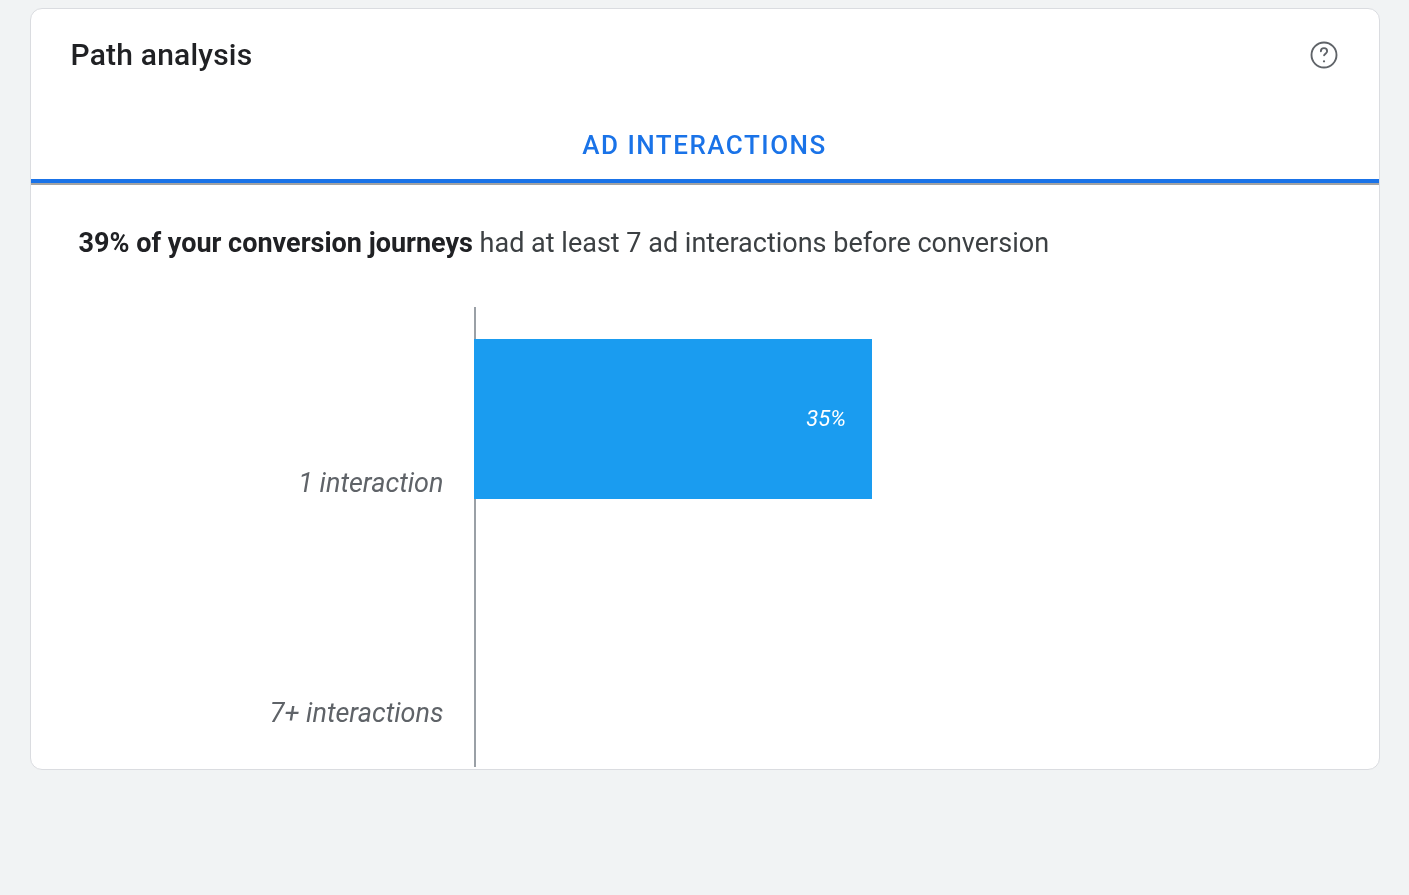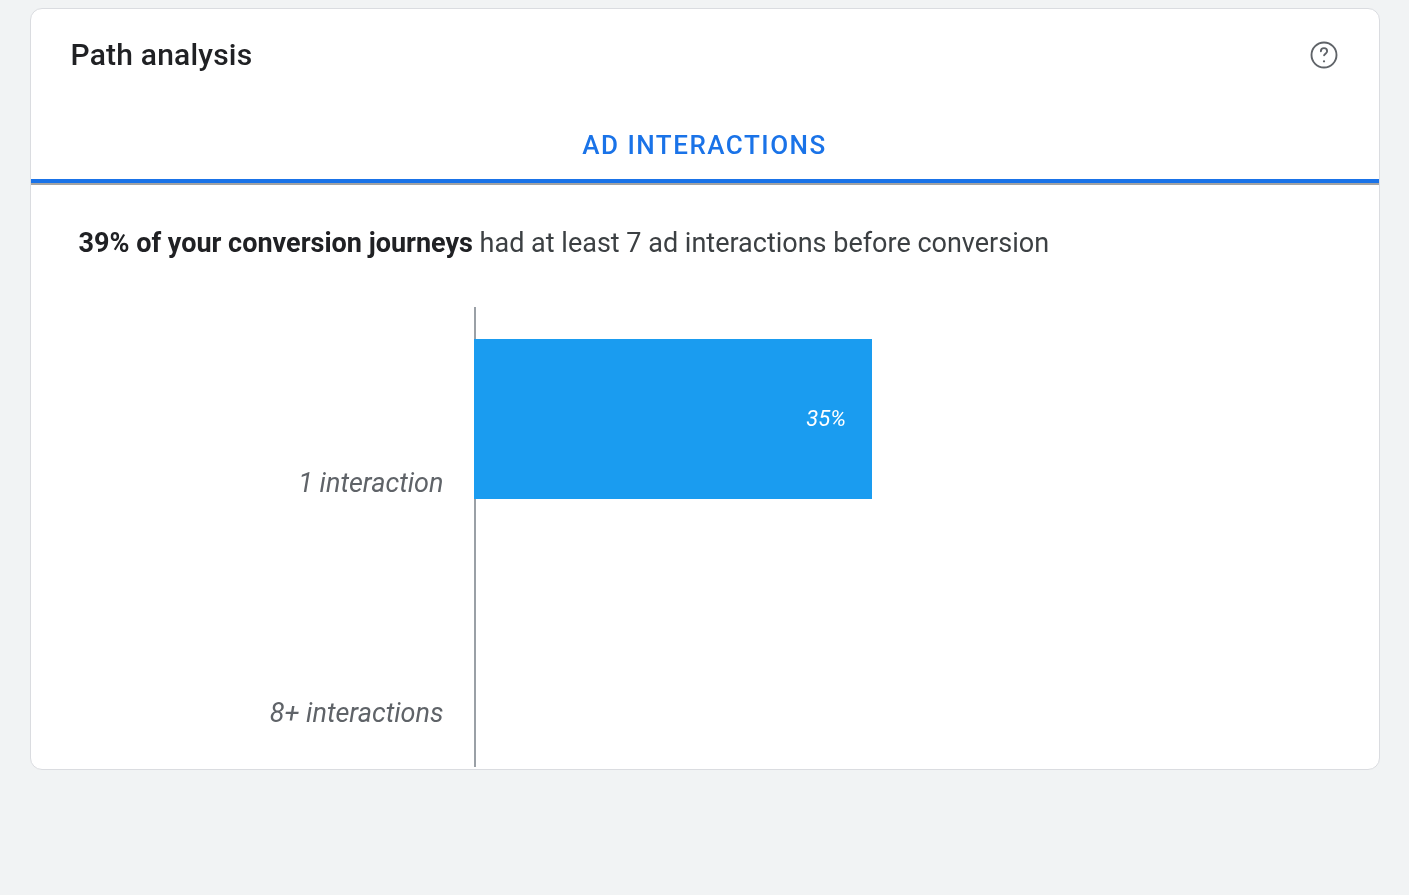--- a/index.html
+++ b/index.html
@@ -159,19 +159,19 @@
       <div class="bar-row">
         <div class="bar-label">1 interaction</div>
         <div class="bar-track">
           <div class="bar" style="width:398.46153846153845px">
             <span class="bar-value">35%</span>
           </div>
         </div>
       </div>
 
       <div class="bar-row">
-        <div class="bar-label">8+ interactions</div>
+        <div class="bar-label">7+ interactions</div>
       </div>
 
     </div>
   </div>
 
 </div>
 
 </body></html>

